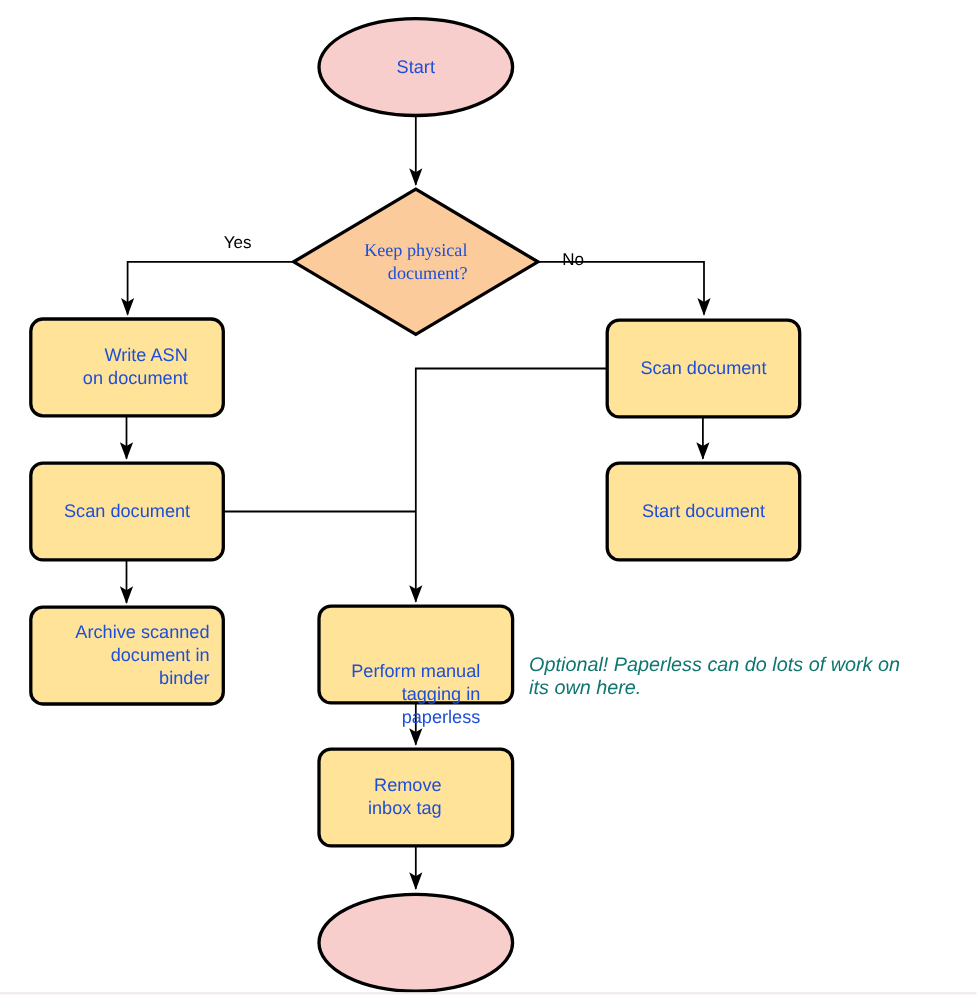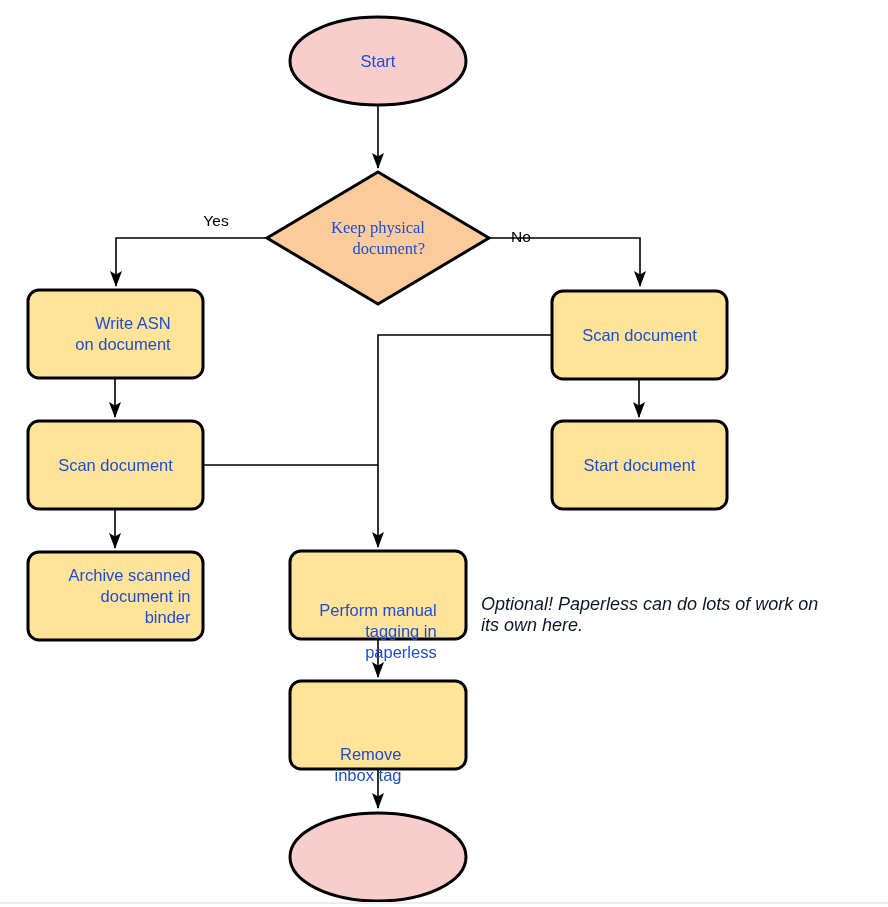--- a/index.html
+++ b/index.html
@@ -35,21 +35,21 @@
     color: #000000;
   }
   .annotation {
     position: absolute;
     left: 481px;
     top: 594px;
     width: 400px;
     font-size: 18px;
     line-height: 21px;
     font-style: italic;
-    color: #0f172a;
+    color: #0f766e;
     white-space: pre-line;
     text-align: left;
   }
   .page-bottom-edge {
     position: absolute;
     left: 0;
     top: 902px;
     width: 888px;
     height: 2px;
     background: #f1ecec;
@@ -112,18 +112,18 @@
 
   <div class="node-label" style="left:552px; top:421px; width:175px; height:88px;">Start document</div>
 
   <div class="node-label" style="left:290px; top:551px; width:176px; height:88px;margin-top:36px;">Perform manual
 tagging in
 paperless</div>
 
   <div class="annotation">Optional! Paperless can do lots of work on
 its own here.</div>
 
-  <div class="node-label" style="left:290px; top:721px; width:156px; height:88px;">Remove
+  <div class="node-label" style="left:290px; top:681px; width:156px; height:88px;">Remove
 inbox tag</div>
 
 
   <div class="page-bottom-edge"></div>
 </div>
 
 </body></html>

